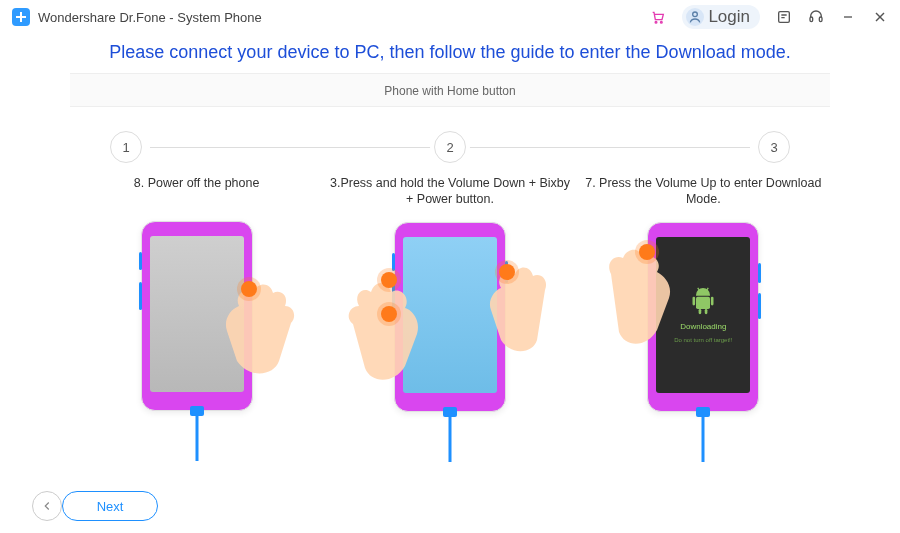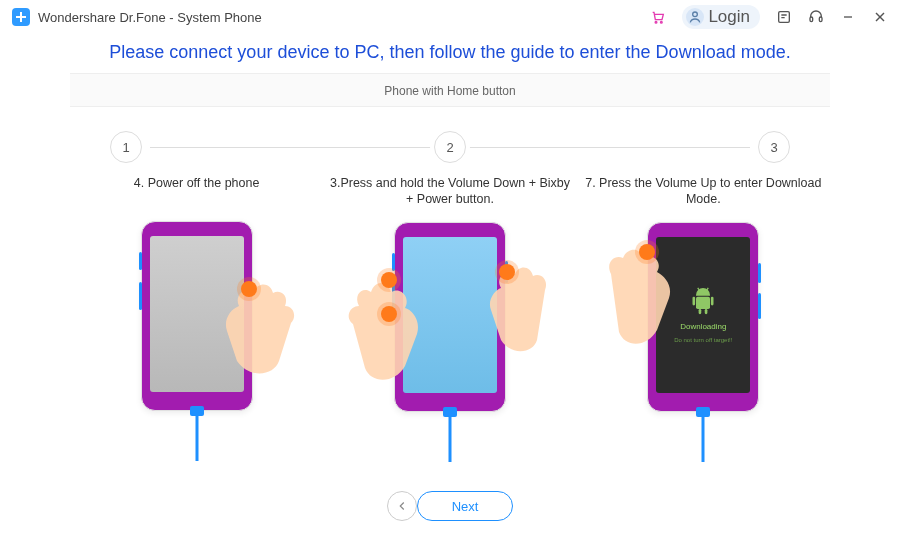--- a/index.html
+++ b/index.html
@@ -132,21 +132,21 @@
   .phone-wrap {
     margin-top: 14px;
     position: relative;
     height: 240px;
     display: flex;
     justify-content: center;
   }
   .phone {
     width: 112px;
     height: 190px;
-    background: #a21caf;
+    background: #d946ef;
     border-radius: 14px;
     border: 1px solid #e1e1e1;
     box-shadow: 0 2px 6px rgba(0,0,0,0.08);
     position: relative;
     padding: 14px 8px 18px 8px;
   }
   .phone .screen {
     width: 100%; height: 100%;
     border-radius: 3px;
   }
@@ -198,21 +198,21 @@
     width: 16px; height: 16px;
     background: #ff7a1a;
     border-radius: 50%;
     box-shadow: 0 0 0 4px rgba(255,122,26,0.25);
   }
   .footer {
     position: absolute;
     bottom: 12px;
     left: 0; right: 0;
     display: flex;
-    justify-content: center;
+    justify-content: flex-start;
     align-items: center;
     padding: 0 32px;
   }
   .back-btn {
     width: 30px; height: 30px;
     border-radius: 50%;
     border: 1px solid #ccc;
     background: #fff;
     display: flex; align-items: center; justify-content: center;
     cursor: pointer;
@@ -295,21 +295,21 @@
   <div class="step-track">
     <div class="track-line"></div>
     <div class="step-circle">1</div>
     <div class="step-circle">2</div>
     <div class="step-circle">3</div>
   </div>
 
   <div class="steps">
 
     <div class="step">
-      <div class="step-label">4. Power off the phone</div>
+      <div class="step-label">8. Power off the phone</div>
       <div class="phone-wrap">
         <div class="phone">
           <div class="screen grey"></div>
           <div class="side-btn" style="left:-3px; top:30px; height:18px;"></div>
           <div class="side-btn" style="left:-3px; top:60px; height:28px;"></div>
           <div class="cable-stub"></div>
         </div>
         <div class="cable-line"></div>
         <svg class="hand" style="width:90px;height:120px;right:8px;top:40px;" viewBox="0 0 90 120">
           <path d="M20 45 C15 35 25 25 35 30 C40 20 52 22 54 32 C62 28 70 35 66 45 C75 45 78 56 72 62 L60 100 C55 115 30 118 18 100 L8 70 C4 58 12 48 20 45 Z" fill="#ffd5b0" opacity="0.9"></path>

